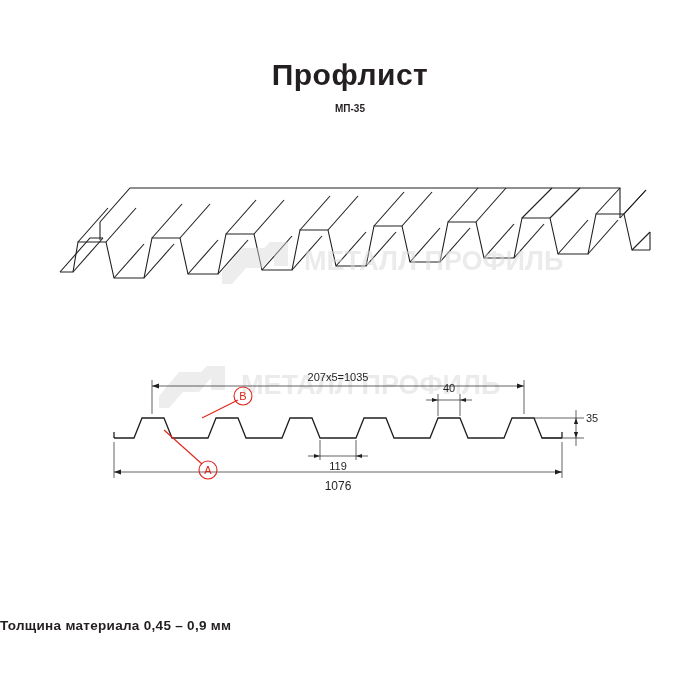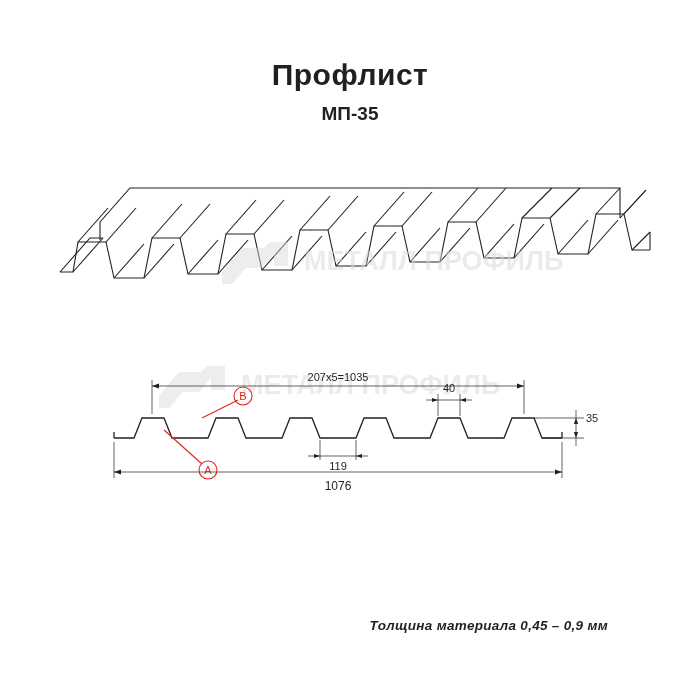--- a/index.html
+++ b/index.html
@@ -29,33 +29,32 @@
     font-size: 30px;
     font-weight: bold;
     letter-spacing: 0.5px;
   }
   .subtitle {
     position: absolute;
     top: 103px;
     left: 0;
     width: 700px;
     text-align: center;
-    font-size: 19px;
+    font-size: 10px;
     font-weight: bold;
   }
   .footer-note {
     position: absolute;
     top: 618px;
     left: 0;
     width: 608px;
-    text-align: right;
+    text-align: left;
     font-size: 13.5px;
     font-weight: bold;
     letter-spacing: 0.3px;
-    font-style: italic;
   }
   .iso-view {
     position: absolute;
     top: 160px;
     left: 60px;
     width: 590px;
     height: 160px;
   }
   .section-view {
     position: absolute;

